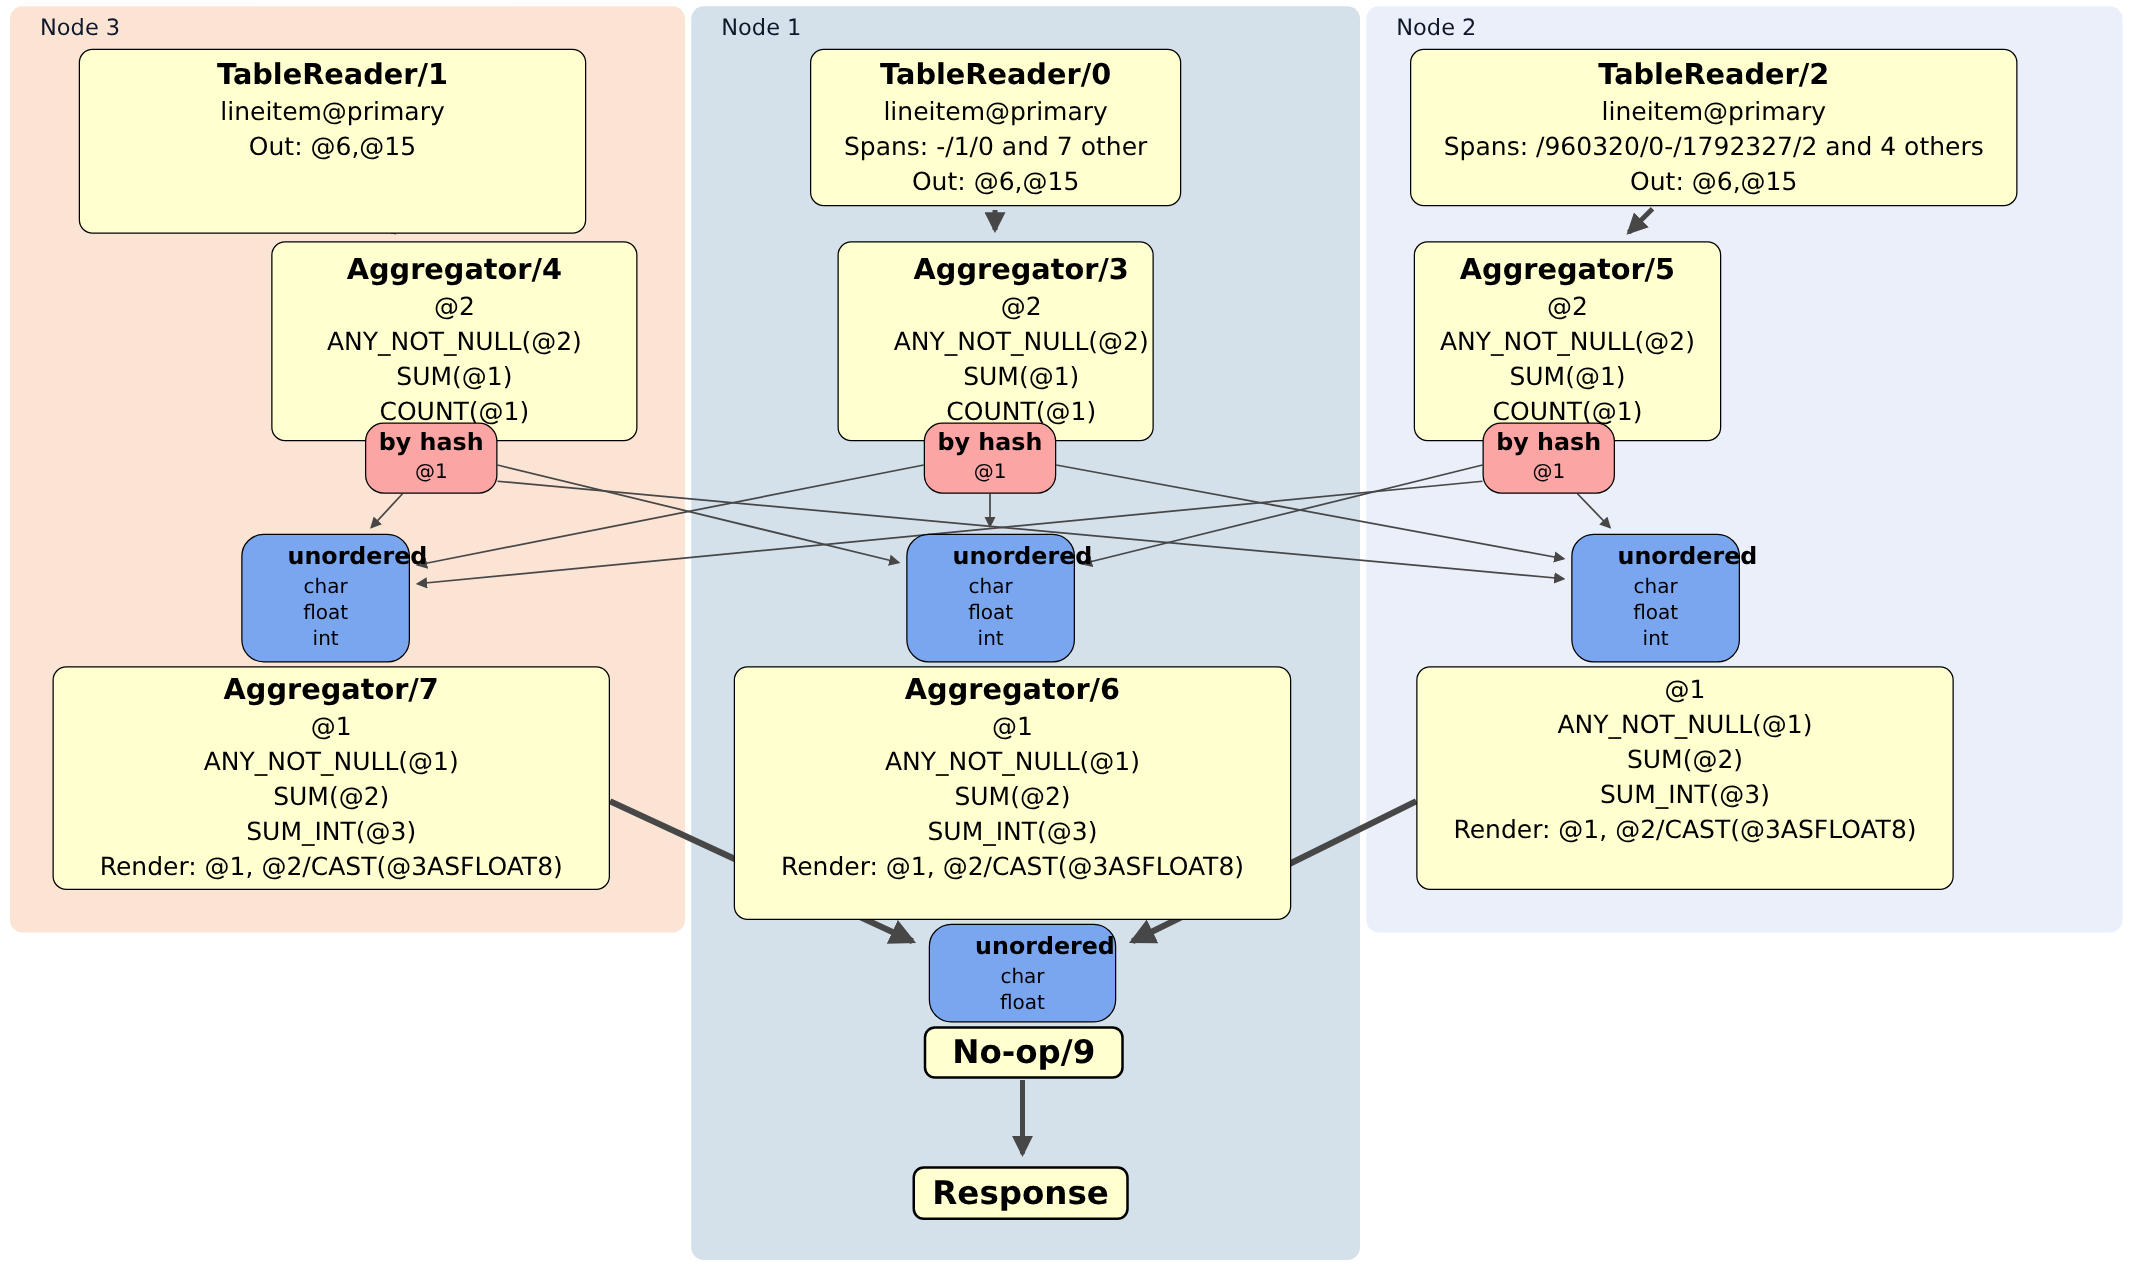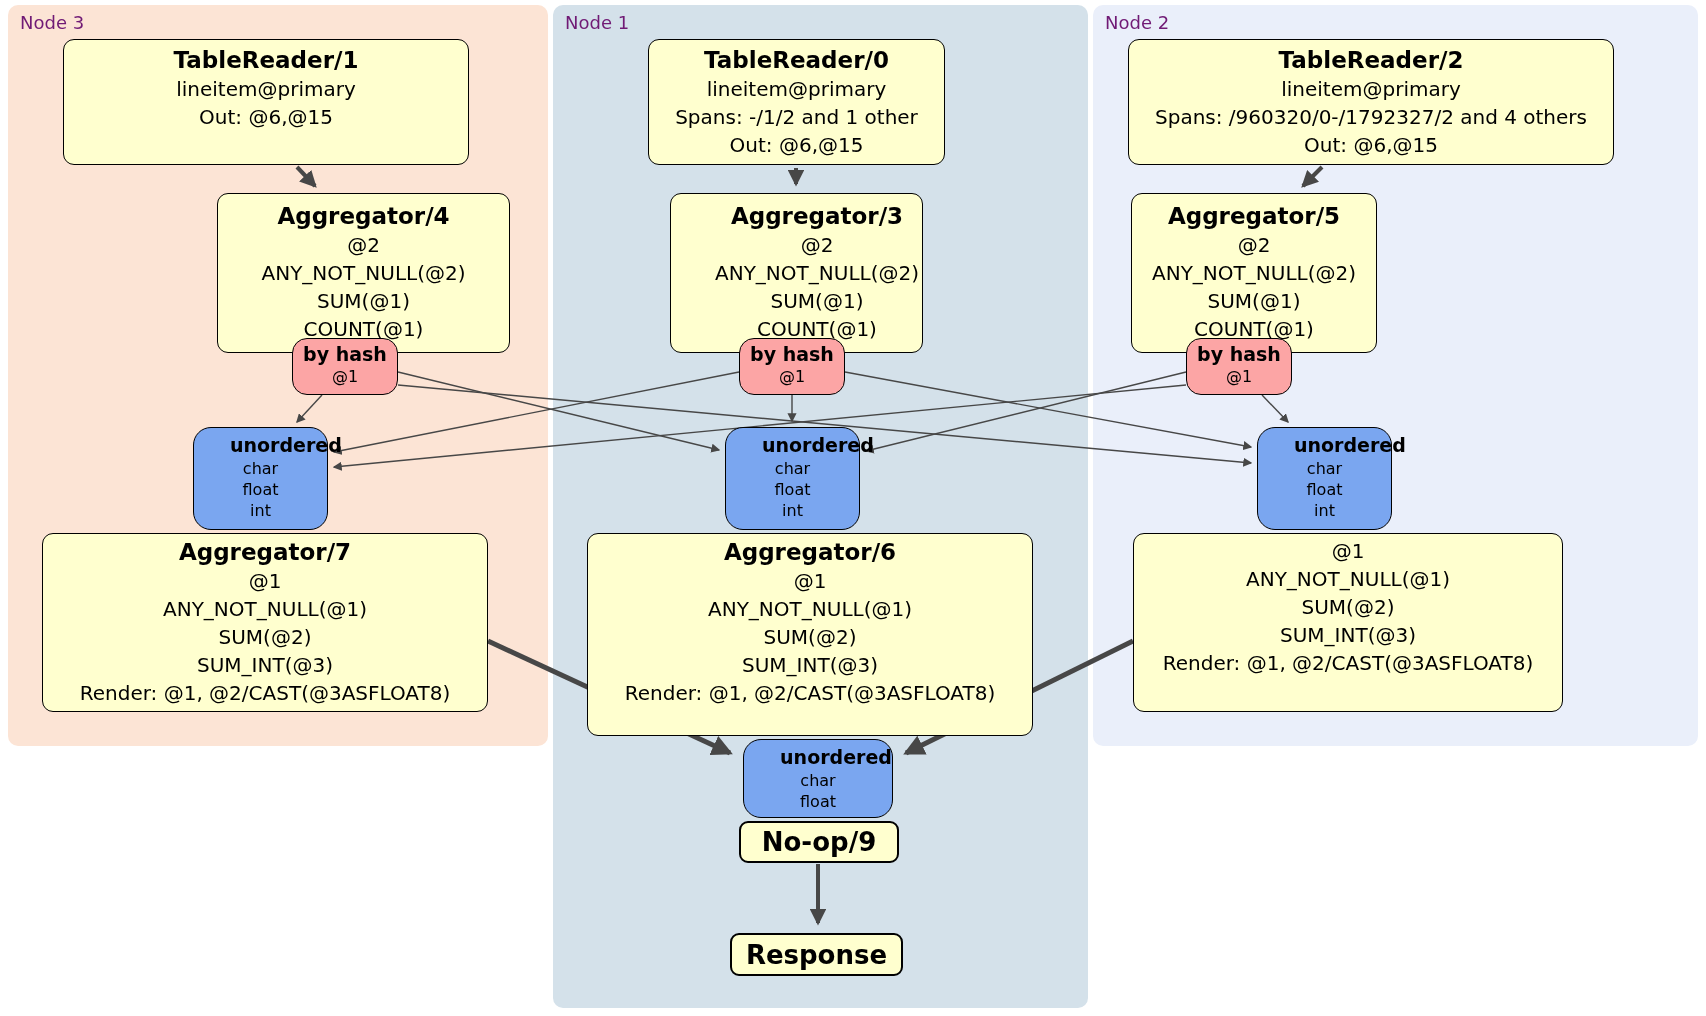--- a/index.html
+++ b/index.html
@@ -3,21 +3,21 @@
 <meta charset="utf-8">
 <style>
   html,body{margin:0;padding:0;background:#ffffff;}
   body{
     width:1706px;height:1016px;position:relative;overflow:hidden;
     font-family:"DejaVu Sans","Liberation Sans",sans-serif;color:#000;
   }
   .stage{position:absolute;left:0;top:0;width:1706px;height:1016px;}
   .region{position:absolute;border-radius:10px;}
   .region-label{
-    position:absolute;left:12px;top:7px;font-size:18px;color:#701a75;white-space:nowrap;
+    position:absolute;left:24px;top:7px;font-size:18px;color:#0f172a;white-space:nowrap;
   }
   #region-node3{left:8px;top:5px;width:540px;height:741px;background:#fce4d5;}
   #region-node1{left:553px;top:5px;width:535px;height:1003px;background:#d4e1ea;}
   #region-node2{left:1093px;top:5px;width:605px;height:741px;background:#eaeffa;}
   svg.edges{position:absolute;left:0;top:0;z-index:2;}
   .box{
     position:absolute;z-index:3;box-sizing:border-box;text-align:center;
     background:#ffffcf;border:1.6px solid #000;border-radius:11px;
   }
   .proc-title{font-weight:bold;font-size:23px;line-height:30px;}
@@ -79,21 +79,21 @@
     <path d="M1186,372 L866,451" stroke="#474747" stroke-width="1.4" fill="none" marker-end="url(#arrow-small)"></path>
     <path d="M1262,395 L1288,422" stroke="#474747" stroke-width="1.4" fill="none" marker-end="url(#arrow-small)"></path>
 
     <path d="M488,641 L730,753" stroke="#474747" stroke-width="5" fill="none" marker-end="url(#arrow-big)"></path>
     <path d="M818,712 L818,730" stroke="#474747" stroke-width="5" fill="none" marker-end="url(#arrow-big)"></path>
     <path d="M1133,641 L906,753" stroke="#474747" stroke-width="5" fill="none" marker-end="url(#arrow-big)"></path>
 
     <path d="M818,864 L818,923" stroke="#474747" stroke-width="4" fill="none" marker-end="url(#arrow-big)"></path>
   </svg>
 
-  <div class="box tr-box" style="left:63px;top:39px;width:406px;height:126px;">
+  <div class="box tr-box" style="left:63px;top:39px;width:406px;height:148px;">
     <div class="proc-title">TableReader/1</div>
     <div class="proc-line">lineitem@primary</div>
     <div class="proc-line">Out: @6,@15</div>
   </div>
 
   <div class="box agg-top" style="left:217px;top:193px;width:293px;height:160px;">
     <div class="proc-title">Aggregator/4</div>
     <div class="proc-line">@2</div>
     <div class="proc-line">ANY_NOT_NULL(@2)</div>
     <div class="proc-line">SUM(@1)</div>
@@ -117,21 +117,21 @@
     <div class="proc-line">@1</div>
     <div class="proc-line">ANY_NOT_NULL(@1)</div>
     <div class="proc-line">SUM(@2)</div>
     <div class="proc-line">SUM_INT(@3)</div>
     <div class="proc-line">Render: @1, @2/CAST(@3ASFLOAT8)</div>
   </div>
 
   <div class="box tr-box" style="left:648px;top:39px;width:297px;height:126px;">
     <div class="proc-title">TableReader/0</div>
     <div class="proc-line">lineitem@primary</div>
-    <div class="proc-line">Spans: -/1/2 and 1 other</div>
+    <div class="proc-line">Spans: -/1/0 and 7 other</div>
     <div class="proc-line">Out: @6,@15</div>
   </div>
 
   <div class="box agg-top" style="left:670px;top:193px;width:253px;height:160px;padding-left:41px;">
     <div class="proc-title">Aggregator/3</div>
     <div class="proc-line">@2</div>
     <div class="proc-line">ANY_NOT_NULL(@2)</div>
     <div class="proc-line">SUM(@1)</div>
     <div class="proc-line">COUNT(@1)</div>
   </div>

